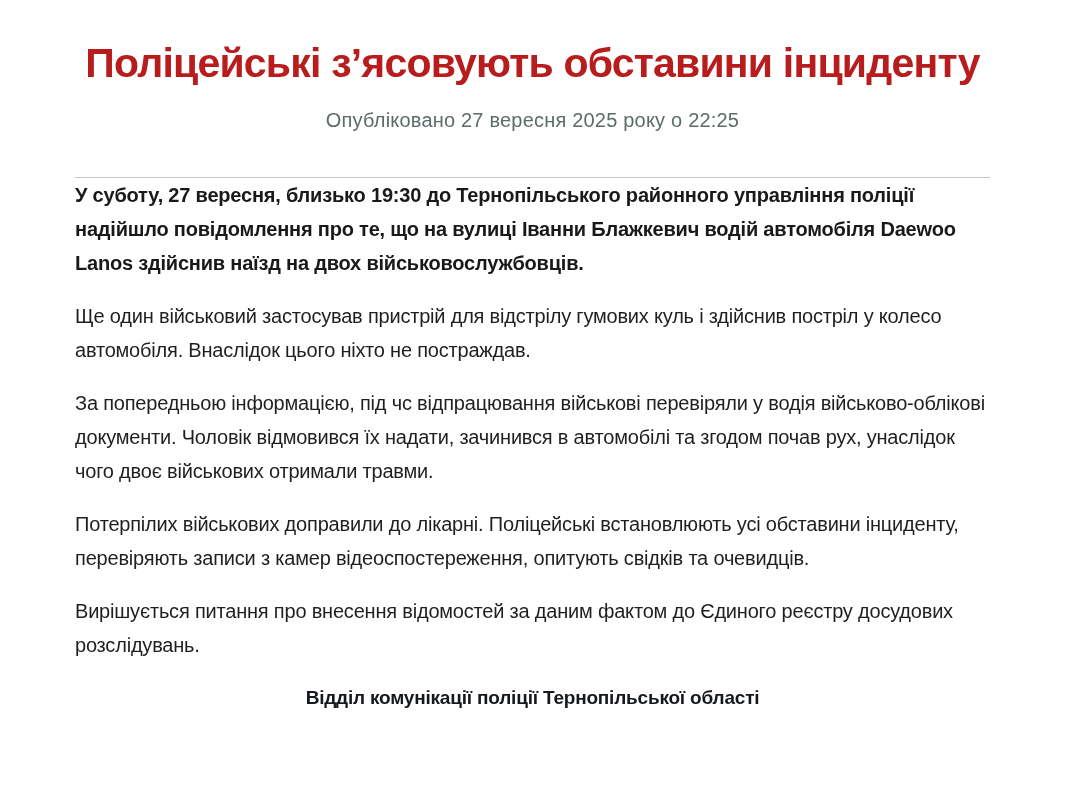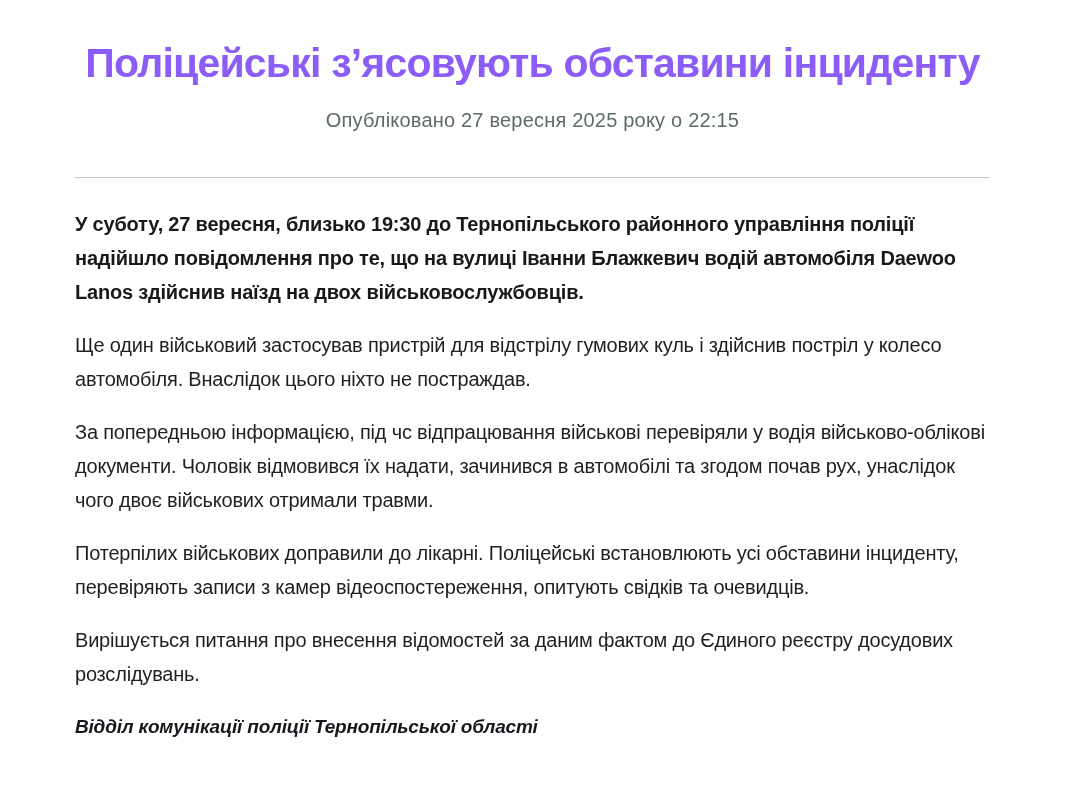--- a/index.html
+++ b/index.html
@@ -22,75 +22,73 @@
 
   .article-header {
     text-align: center;
   }
 
   .article-title {
     font-size: 41px;
     font-weight: 700;
     letter-spacing: -0.8px;
     line-height: 1.22;
-    color: #8b5cf6;
+    color: #b91c1c;
   }
 
   .article-date {
     margin-top: 21px;
     font-size: 20px;
     letter-spacing: 0.2px;
     color: #5d6b6a;
     font-weight: 400;
   }
 
   .divider {
     border: none;
     border-top: 1px solid #c6c6c6;
     margin-top: 45px;
     width: 100%;
   }
 
   .article-body {
-    margin-top: 29px;
     font-size: 20px;
     line-height: 34px;
     letter-spacing: -0.2px;
     color: #1e201f;
   }
 
   .article-body p {
     margin-bottom: 19px;
   }
 
   .article-body p.lead {
     font-weight: 700;
     color: #17191b;
   }
 
   .article-byline {
     margin-top: 8px;
-    text-align: left;
+    text-align: center;
     font-size: 19px;
     font-weight: 700;
     letter-spacing: -0.2px;
     color: #15181d;
-    font-style: italic;
   }
 </style>
 </head>
 <body>
 
 <div class="page">
 
   <header class="article-header">
     <h1 class="article-title">
       <div>Поліцейські з’ясовують обставини інциденту</div>
     </h1>
-    <div class="article-date">Опубліковано 27 вересня 2025 року о 22:15</div>
+    <div class="article-date">Опубліковано 27 вересня 2025 року о 22:25</div>
   </header>
 
   <hr class="divider">
 
   <main class="article-body">
     <p class="lead">У суботу, 27 вересня, близько 19:30 до Тернопільського районного управління поліції надійшло повідомлення про те, що на вулиці Іванни Блажкевич водій автомобіля Daewoo Lanos здійснив наїзд на двох військовослужбовців.</p>
     <p>Ще один військовий застосував пристрій для відстрілу гумових куль і здійснив постріл у колесо автомобіля. Внаслідок цього ніхто не постраждав.</p>
     <p>За попередньою інформацією, під чс відпрацювання військові перевіряли у водія військово-облікові документи. Чоловік відмовився їх надати, зачинився в автомобілі та згодом почав рух, унаслідок чого двоє військових отримали травми.</p>
     <p>Потерпілих військових доправили до лікарні. Поліцейські встановлюють усі обставини інциденту, перевіряють записи з камер відеоспостереження, опитують свідків та очевидців.</p>
     <p>Вирішується питання про внесення відомостей за даним фактом до Єдиного реєстру досудових розслідувань.</p>

